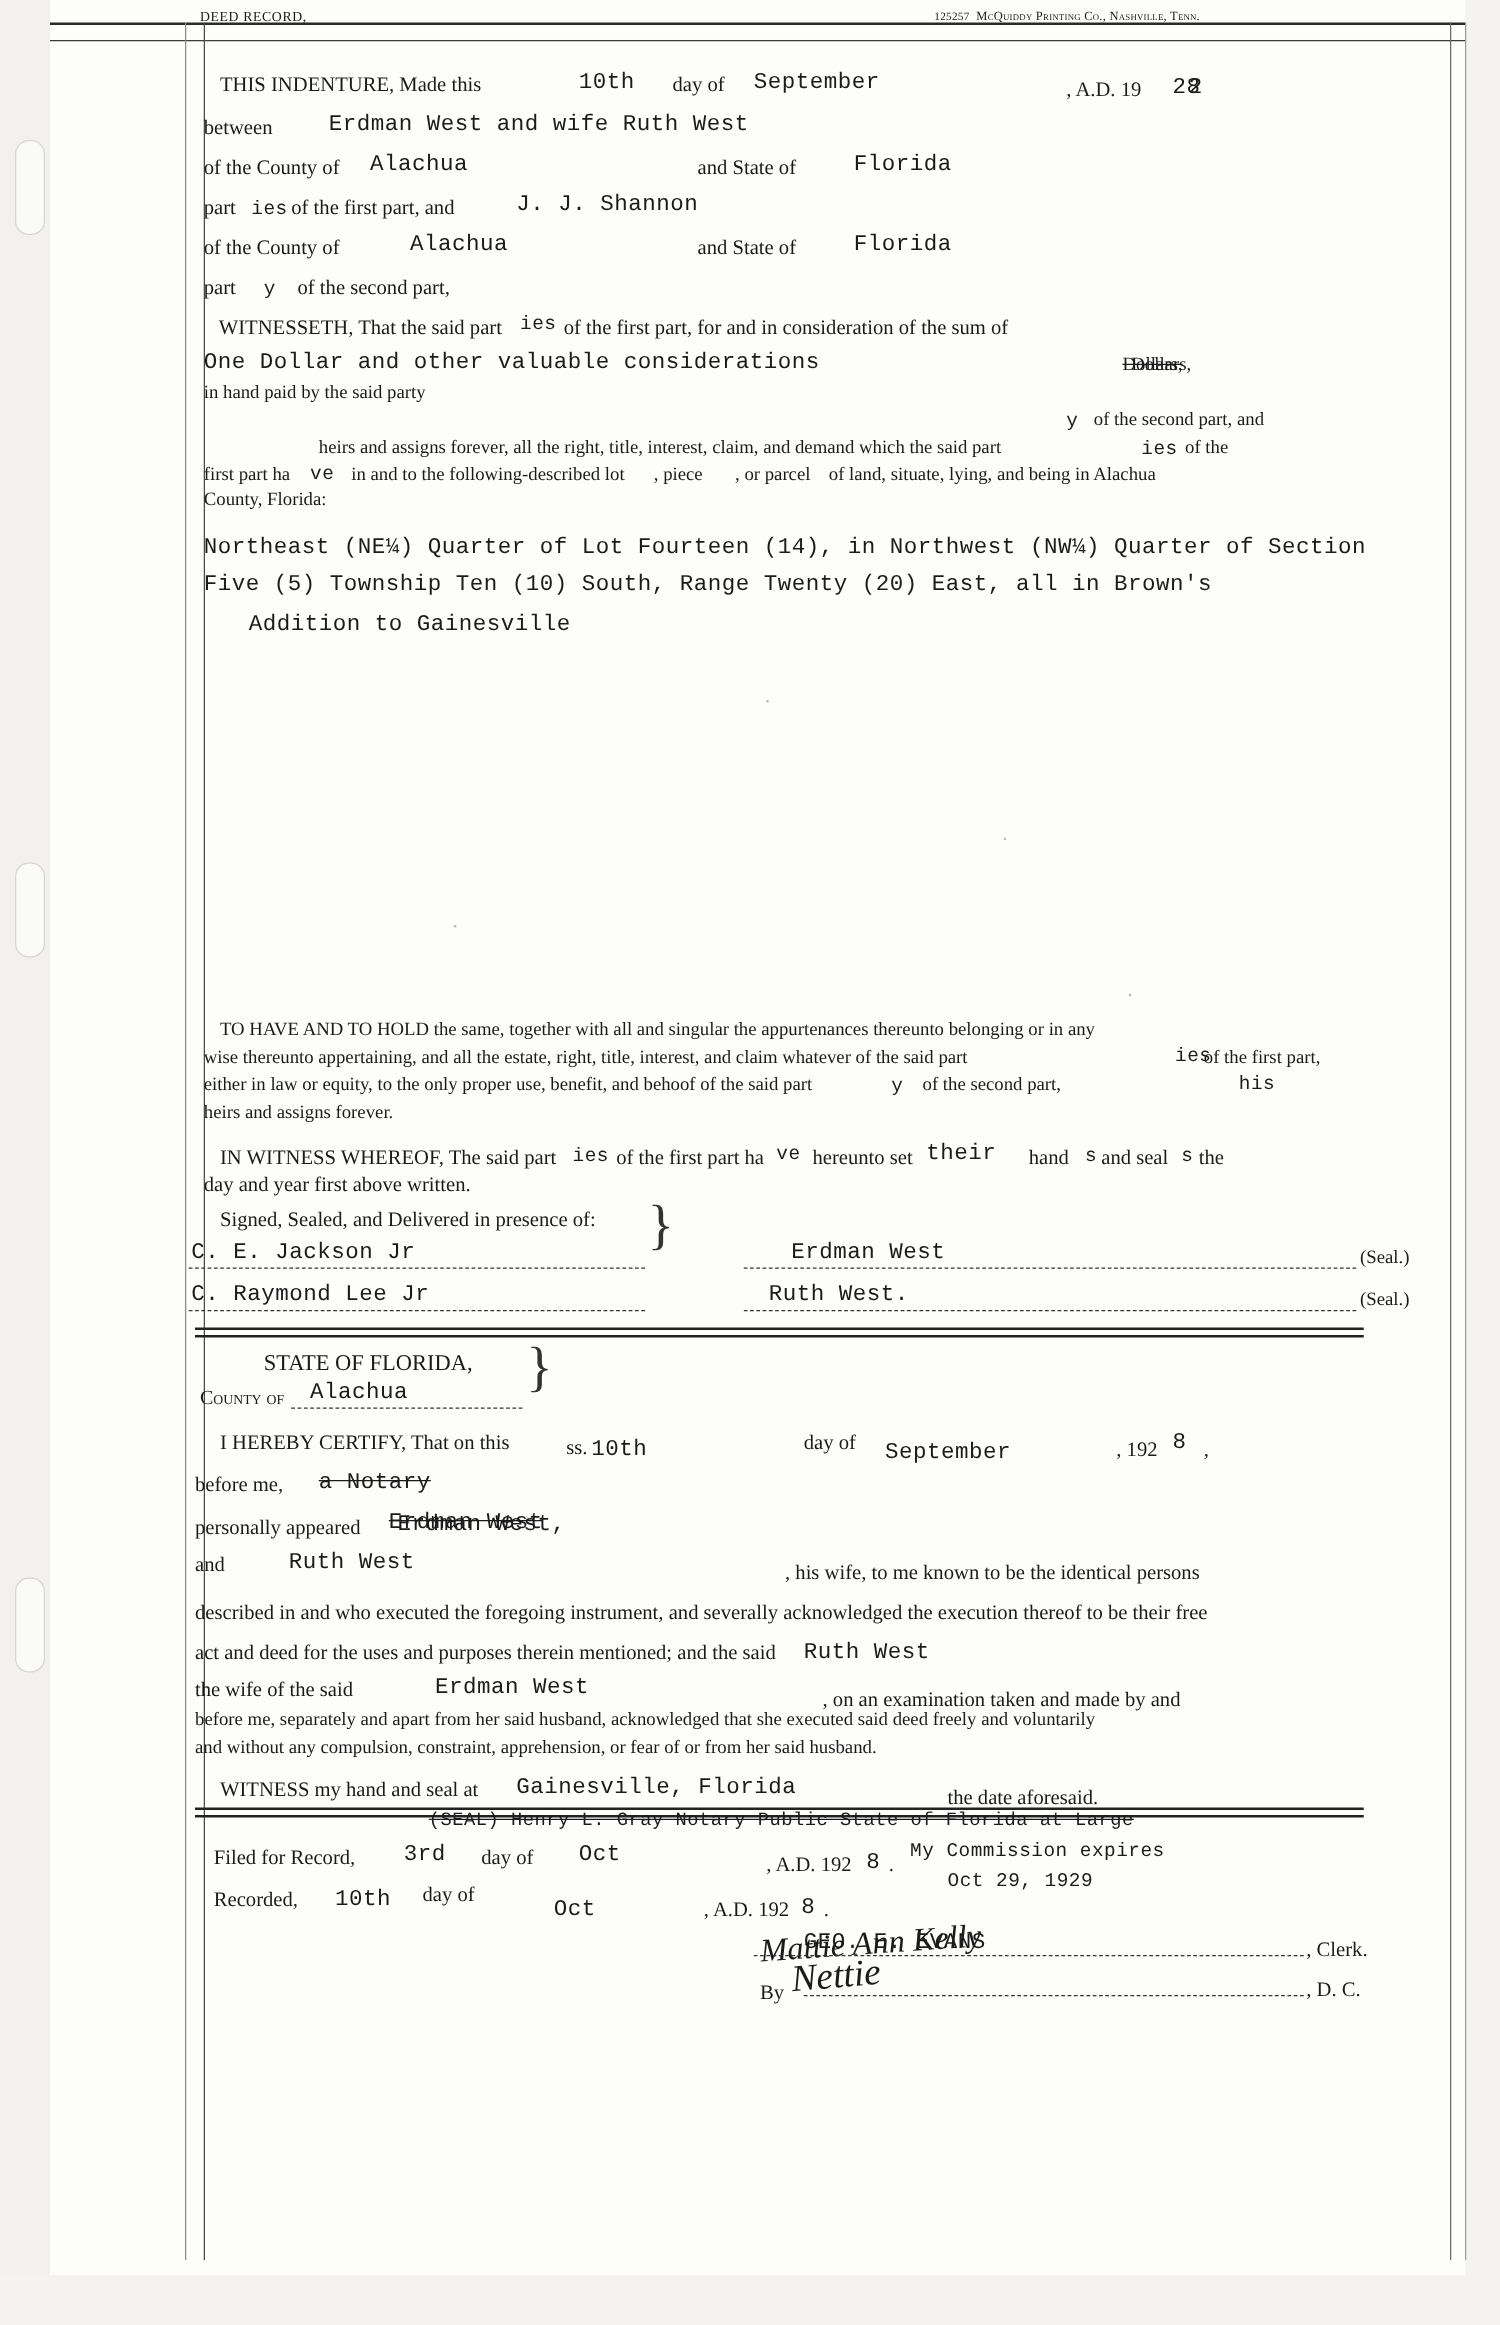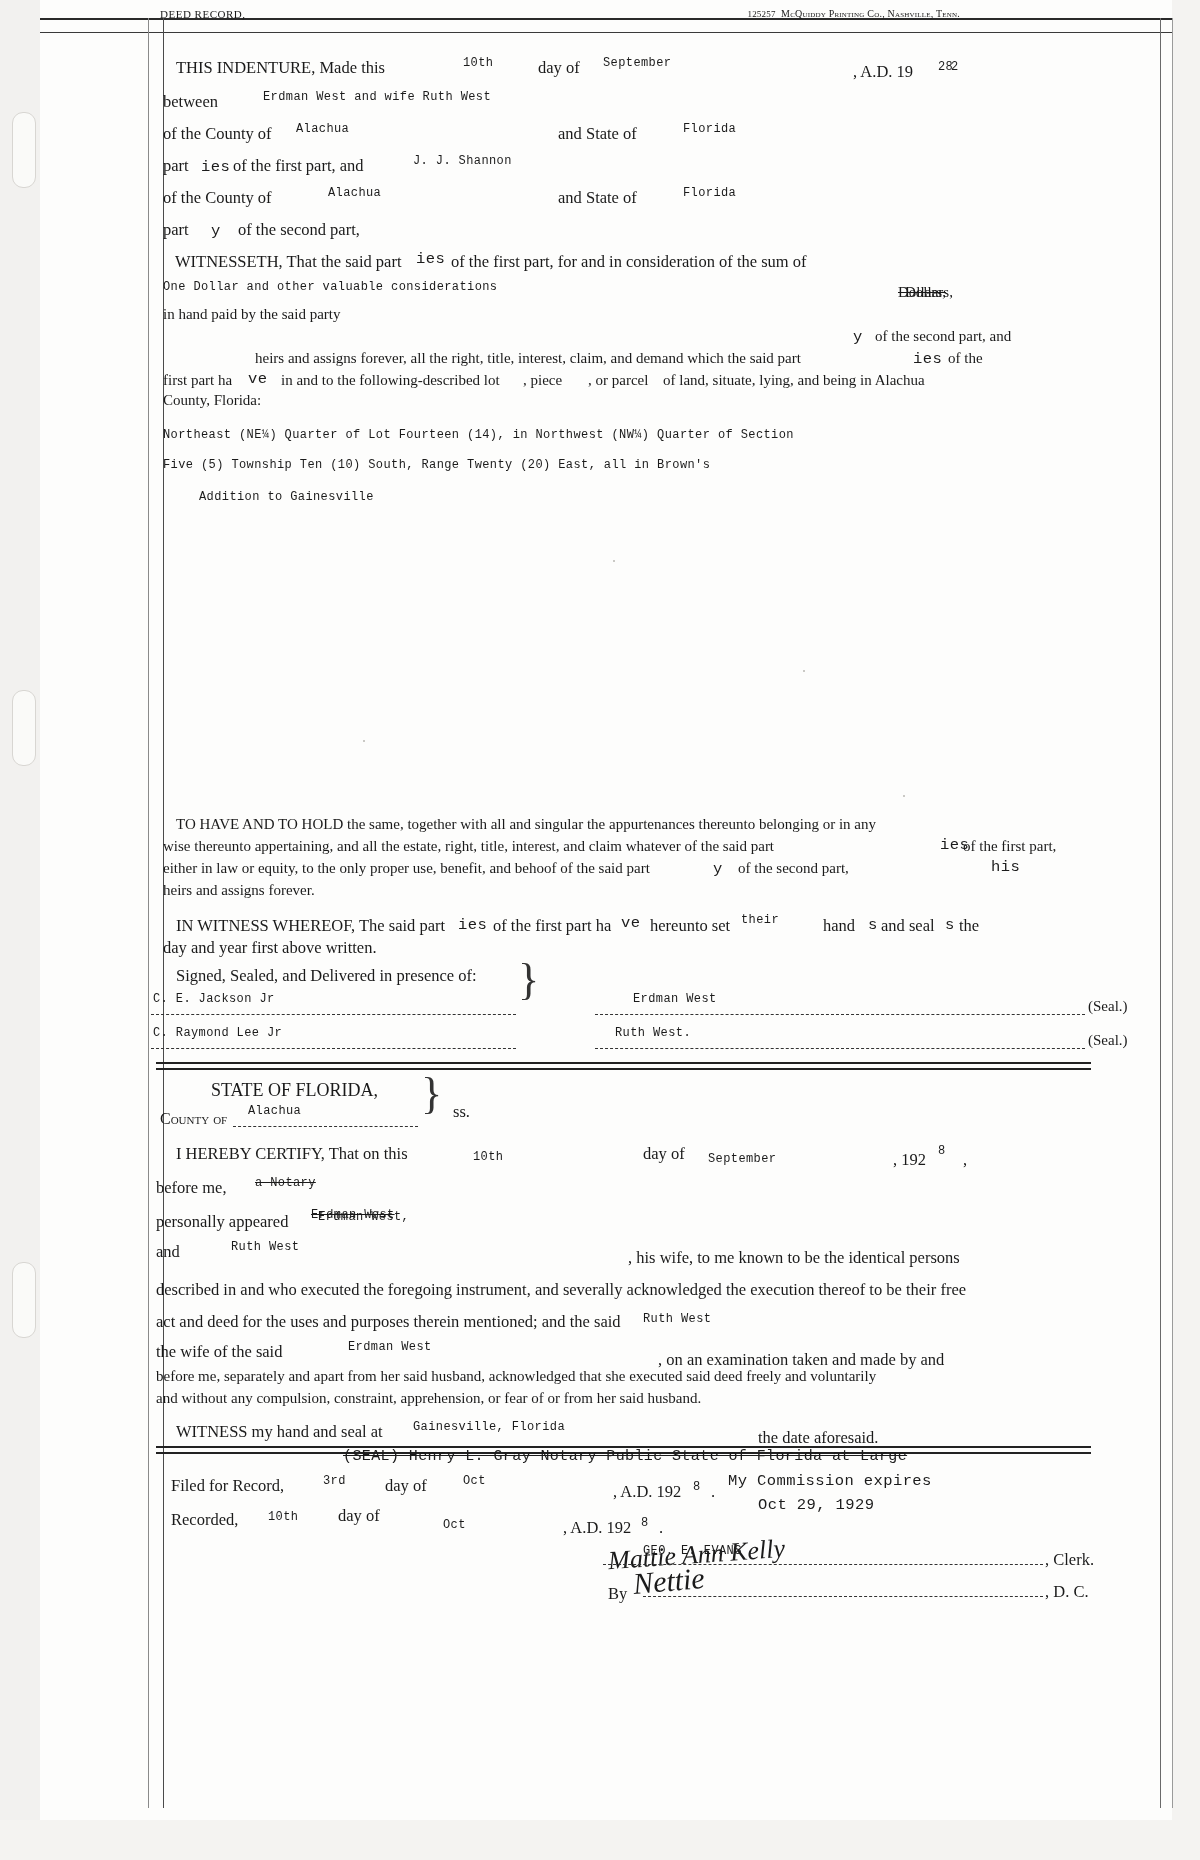--- a/index.html
+++ b/index.html
@@ -53,21 +53,21 @@
   .prt { position:absolute; font-size:16.5px; font-family:"Liberation Serif", serif; white-space:nowrap; }
   .prt.sm { font-size:15px; }
   .type {
     position:absolute;
     font-family:"Liberation Mono", monospace;
     font-size:15.5px;
     letter-spacing:0.4px;
     color:#1b1b1b;
     white-space:nowrap;
   }
-  .type.big { font-size:12px; }
+  .type.big { font-size:18px; }
   .caps { font-variant:small-caps; }
   .rule { position:absolute; border-top:1px solid #333; }
   .dbl-rule { position:absolute; height:4px; border-top:2px solid #222; border-bottom:2px solid #222; }
   .brace { position:absolute; font-size:44px; line-height:1; color:#333; font-family:"Liberation Serif", serif; }
   .strike { text-decoration:line-through; }
   .sig-script {
     position:absolute;
     font-family:"Liberation Serif", serif;
     font-style:italic;
     color:#1b1b1b;
@@ -205,21 +205,21 @@
     <div class="rule" style="left:432px; top:1008px; width:490px; border-top-style:dashed;"></div>
     <div class="prt sm" style="left:925px; top:992px;">(Seal.)</div>
 
     <div class="dbl-rule" style="left:-7px; top:1022px; width:935px;"></div>
 
     <div class="prt" style="left:48px; top:1040px; font-size:18px;">STATE OF FLORIDA,</div>
     <div class="prt caps" style="left:-3px; top:1070px; font-size:16px;">County of</div>
     <div class="type big" style="left:85px; top:1064px;">Alachua</div>
     <div class="rule" style="left:70px; top:1086px; width:185px; border-top-style:dashed;"></div>
     <div class="brace" style="left:258px; top:1032px;">}</div>
-    <div class="prt" style="left:290px; top:1062px;">ss.</div>
+    <div class="prt" style="left:290px; top:1108px;">ss.</div>
 
     <div class="prt" style="left:13px; top:1104px;">I HEREBY CERTIFY, That on this</div>
     <div class="type big" style="left:310px; top:1110px;">10th</div>
     <div class="prt" style="left:480px; top:1104px;">day of</div>
     <div class="type big" style="left:545px; top:1112px;">September</div>
     <div class="prt" style="left:730px; top:1110px;">, 192</div>
     <div class="type big" style="left:775px; top:1104px;">8</div>
     <div class="prt" style="left:800px; top:1110px;">,</div>
 
     <div class="prt" style="left:-7px; top:1138px;">before me,</div>

